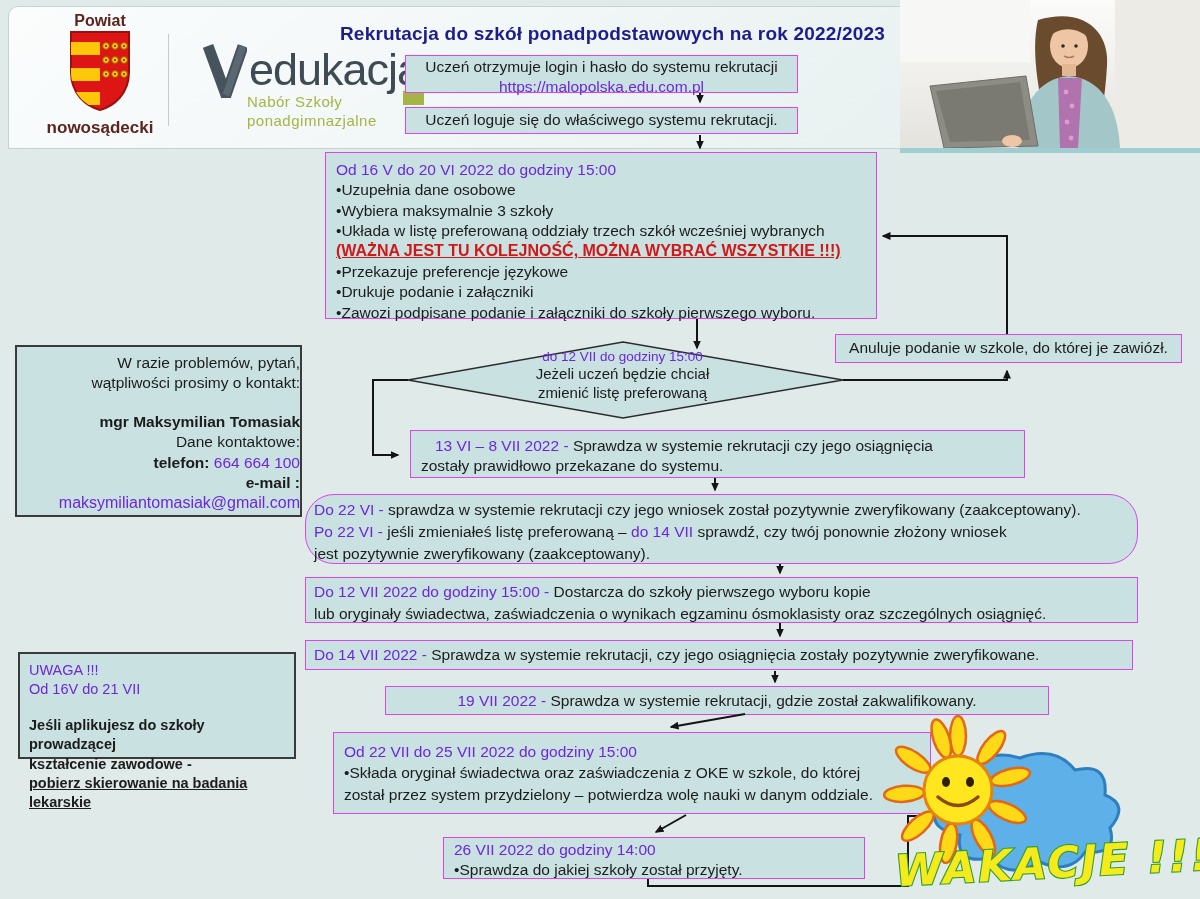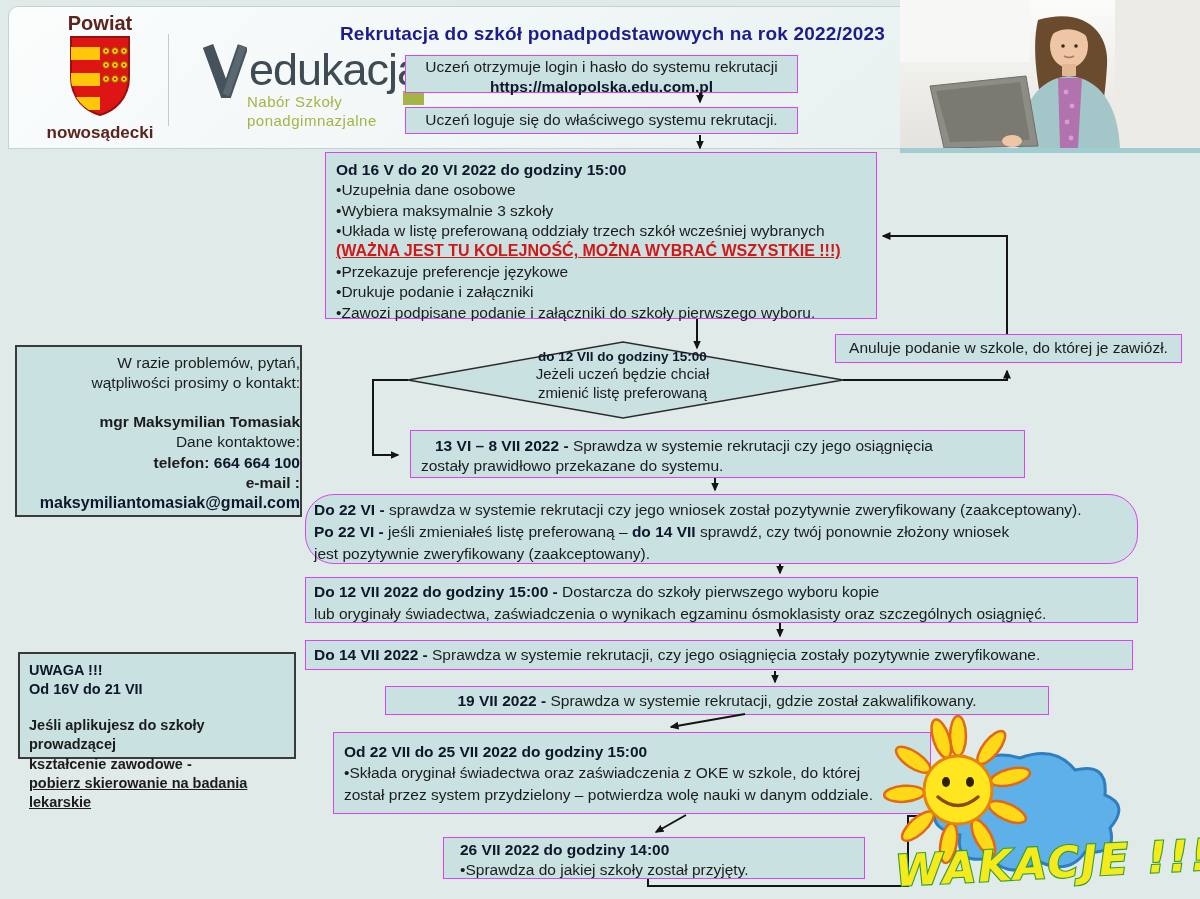--- a/index.html
+++ b/index.html
@@ -5,49 +5,49 @@
   html,body{margin:0;padding:0;}
   body{width:1200px;height:899px;background:#e0eae9;position:relative;overflow:hidden;
        font-family:"Liberation Sans",sans-serif;color:#1c1c1c;}
   .abs{position:absolute;box-sizing:border-box;}
 
   
   .header-panel{left:8px;top:6px;width:1190px;height:143px;
     background:linear-gradient(140deg,#fbfdfd 0%,#eef4f4 55%,#e3eded 100%);
     border:1px solid #c3d2d3;border-radius:10px 0 0 0;z-index:0;}
   .emblem{left:40px;top:12px;width:120px;text-align:center;z-index:2;}
-  .emblem .etop{font-size:20px;font-weight:bold;color:#5c241c;}
+  .emblem .etop{font-size:16px;font-weight:bold;color:#5c241c;}
   .emblem .ebottom{font-size:17px;font-weight:bold;color:#5c241c;margin-top:2px;}
   .divider{left:168px;top:34px;width:1px;height:92px;background:#c2cccd;z-index:2;}
   .logo{left:203px;top:44px;z-index:2;display:flex;align-items:flex-start;}
   .brand-name{font-size:45px;color:#3e4a54;letter-spacing:-1px;line-height:52px;margin-left:2px;}
   .logo-sub{left:247px;top:92px;z-index:2;color:#a4b545;font-size:15px;line-height:19px;letter-spacing:.5px;}
   .olive-square{left:403px;top:91px;width:21px;height:14px;background:#a4b545;z-index:2;}
   .page-title{left:315px;top:23px;width:595px;text-align:center;font-size:19px;font-weight:bold;
     color:#1c1c8a;z-index:2;letter-spacing:.2px;}
   .photo{left:900px;top:0;z-index:1;}
   .teal-strip{left:900px;top:148px;width:300px;height:5px;background:#9fcdd2;z-index:1;}
 
   
   .node{background:#c9e1e1;border:1px solid #d946ef;font-size:15.5px;line-height:1.3;z-index:2;}
   .center{text-align:center;}
-  .red{color:#0f172a;font-weight:bold;}
+  .red{color:#6d28d9;font-weight:normal;}
   .warn{color:#d01818;font-weight:bold;text-decoration:underline;font-size:16px;}
   .n-login{left:405px;top:55px;width:393px;height:38px;padding-top:1px;}
   .n-signin{left:405px;top:107px;width:393px;height:27px;padding-top:2px;}
   .n-fill{left:325px;top:152px;width:552px;height:167px;padding:7px 10px;line-height:1.31;}
   .n-cancel{left:835px;top:334px;width:347px;height:29px;padding-top:3px;}
   .n-check{left:410px;top:430px;width:615px;height:48px;padding:5px 10px 0 10px;}
   .n-check p{margin:0;text-indent:14px;}
   .n-verify{left:305px;top:494px;width:833px;height:70px;padding:4px 8px;line-height:1.42;border-radius:29px;}
   .n-deliver{left:305px;top:577px;width:833px;height:46px;padding:3px 8px;line-height:1.4;}
   .n-verified{left:305px;top:640px;width:828px;height:30px;padding:4px 8px;}
   .n-qualified{left:385px;top:686px;width:664px;height:29px;padding-top:4px;}
   .n-confirm{left:333px;top:732px;width:598px;height:82px;padding:8px 10px;line-height:1.38;}
-  .n-result{left:443px;top:837px;width:422px;height:42px;padding:2px 16px;line-height:1.3;}
+  .n-result{left:443px;top:837px;width:422px;height:42px;padding:2px 10px;line-height:1.3;}
 
   .contact-box{left:15px;top:345px;width:287px;height:172px;border:2px solid #3a3a3a;
     background:#c9e1e1;z-index:2;text-align:right;padding-top:6px;font-size:15.5px;line-height:1.3;}
   .contact-box .gap{height:19px;}
   .bold{font-weight:bold;}
   .uwaga-box{left:18px;top:652px;width:278px;height:107px;border:2px solid #3a3a3a;
     background:#c9e1e1;z-index:2;padding:7px 9px;font-size:14.5px;font-weight:bold;line-height:1.32;}
   .uwaga-box .u3{text-decoration:underline;}
   .uwaga-box .gap{height:17px;}
 

